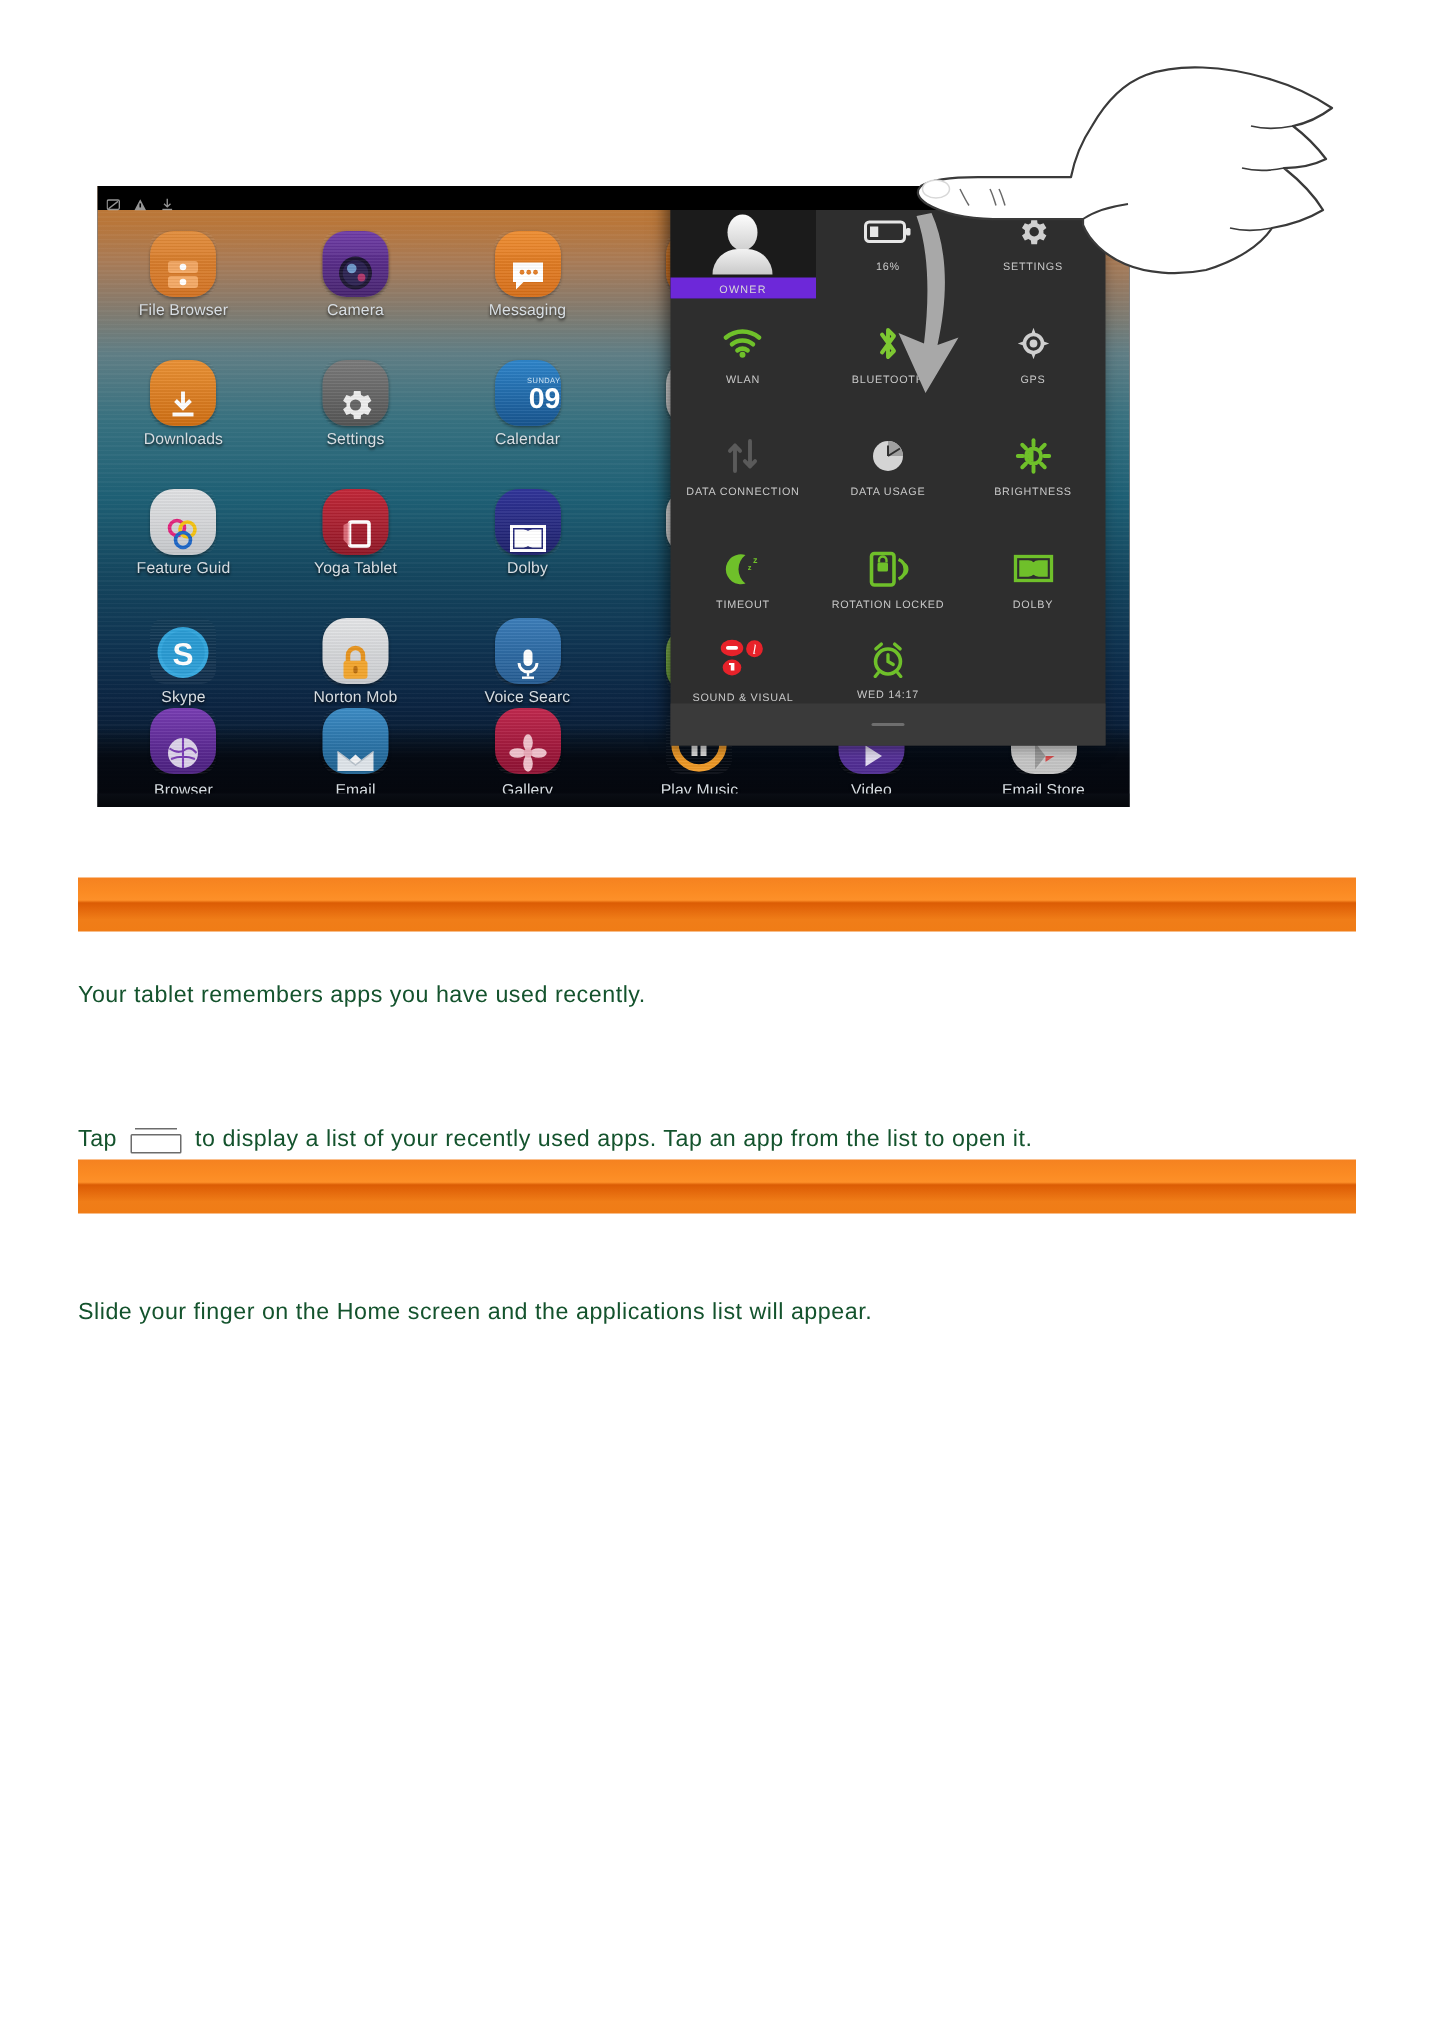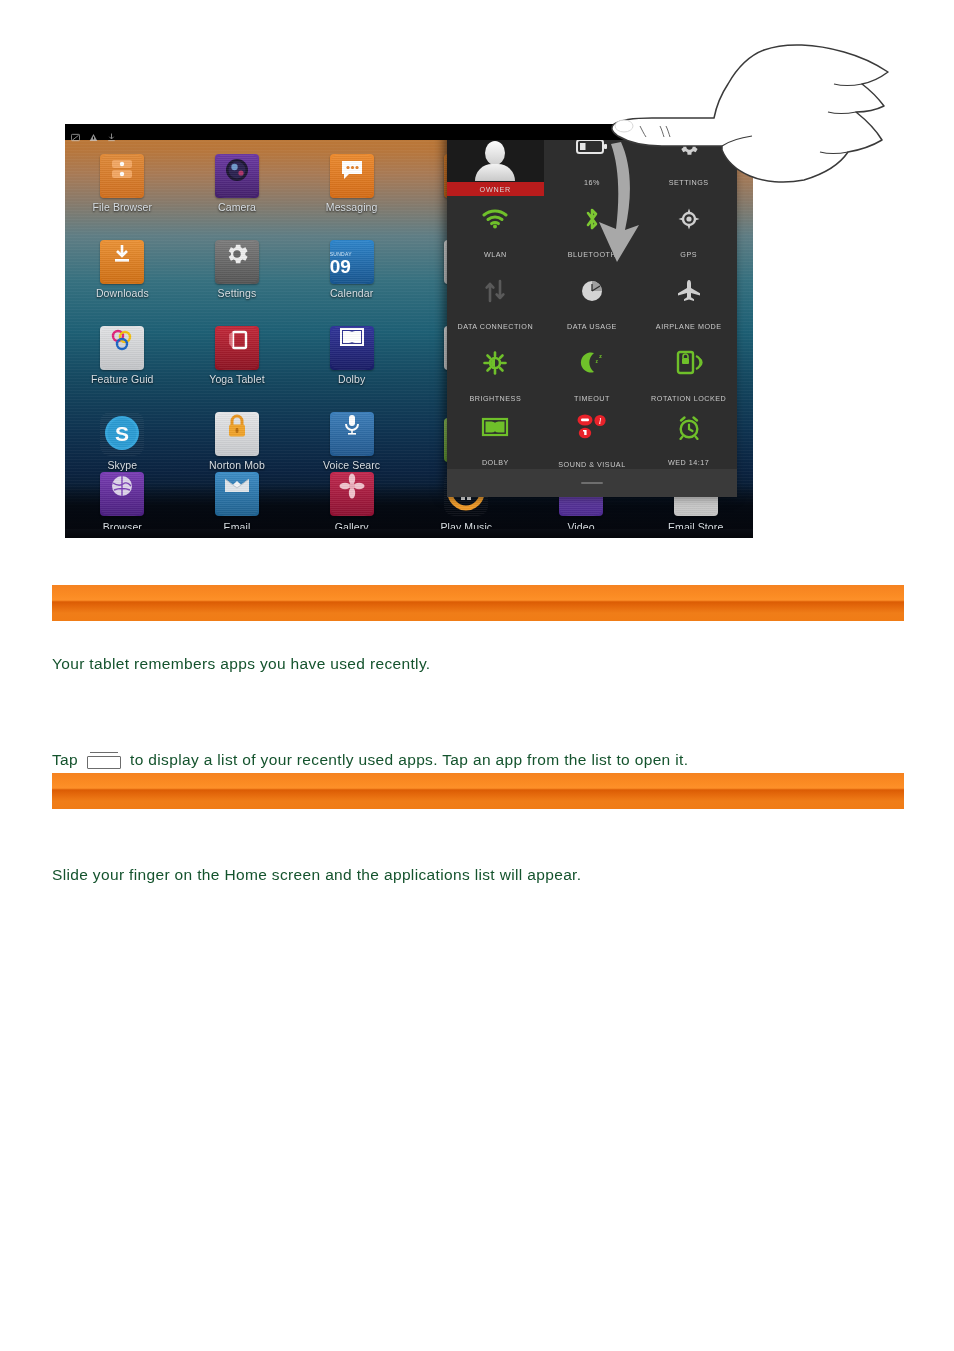--- a/index.html
+++ b/index.html
@@ -40,22 +40,22 @@
   }
   .sb-ico { width:9px; height:9px; opacity:.72; position:relative; }
 
   
   .grid {
     position:absolute; left:0; top:16px; width:688px; height:344px; z-index:2;
     display:grid; grid-template-columns: repeat(6, 1fr); grid-template-rows: repeat(4, 1fr);
   }
   .app { display:flex; flex-direction:column; align-items:center; justify-content:center; gap:3px; }
   .app .ic {
-    width:44px; height:44px; border-radius:4px; position:relative;
-    display:flex; align-items:flex-start; justify-content:center;
+    width:44px; height:44px; border-radius:16px; position:relative;
+    display:flex; align-items:flex-end; justify-content:center;
     box-shadow: 0 1px 2px rgba(0,0,0,.35);
   }
   .app .ic::after{
     content:""; position:absolute; inset:0; border-radius:10px;
     background: repeating-linear-gradient(0deg, rgba(255,255,255,.06) 0 1px, rgba(0,0,0,.04) 1px 2px);
   }
   .app .lbl {
     color:#d7dde2; font-size:10.5px; text-shadow:0 1px 2px rgba(0,0,0,.8);
     white-space:nowrap; letter-spacing:.1px;
   }
@@ -76,21 +76,21 @@
   
   .qs {
     position:absolute; left:382px; top:0px; width:290px; height:373px;
     background:#2e2e2e; z-index:4;
     box-shadow: -3px 0 10px rgba(0,0,0,.55);
   }
   .qs-grid{
     position:absolute; left:0; top:0; width:290px; height:345px;
     display:grid; grid-template-columns: repeat(3, 1fr); grid-template-rows: repeat(4, 1fr);
   }
-  .qs-cell{ display:flex; flex-direction:column; align-items:center; justify-content:center; gap:18px; position:relative; }
+  .qs-cell{ display:flex; flex-direction:column; align-items:center; justify-content:center; gap:6px; position:relative; }
   .qs-cell .qlbl{ color:#c9c9c9; font-size:7.2px; letter-spacing:.5px; white-space:nowrap; }
   .qs-cell .qico{ height:26px; display:flex; align-items:center; justify-content:center; }
   .qs-foot{
     position:absolute; left:0; bottom:0; width:290px; height:28px; background:#3a3a3a;
     display:flex; align-items:center; justify-content:center;
   }
   .qs-foot i{ display:block; width:22px; height:2px; background:#6e6e6e; border-radius:1px; }
   
   .owner-tile{ background:#1b1b1b; }
   .owner-av{
@@ -100,21 +100,21 @@
     position:absolute; left:50%; top:0; transform:translateX(-50%);
     width:20px; height:24px; border-radius:50%;
     background:linear-gradient(to bottom,#fdfdfd,#cfcfcf);
   }
   .owner-av .body{
     position:absolute; left:50%; bottom:0; transform:translateX(-50%);
     width:40px; height:17px; border-radius:20px 20px 0 0;
     background:linear-gradient(to bottom,#f2f2f2,#c9c9c9);
   }
   .owner-name{
-    position:absolute; left:0; bottom:0; width:100%; background:#b91c1c;
+    position:absolute; left:0; bottom:0; width:100%; background:#6d28d9;
     color:#d8d8d8; font-size:7.2px; letter-spacing:.8px; text-align:center; padding:2.5px 0;
   }
 
   
   .swipe-arrow{
     position:absolute; left:140px; top:14px; z-index:5; pointer-events:none;
   }
 
   
   .hand { position:absolute; left:604px; top:42px; z-index:12; }
@@ -499,28 +499,20 @@
             <svg width="24" height="24" viewBox="0 0 24 24">
                 <circle cx="12" cy="12" r="10" fill="#d4d4d4"></circle>
                 <path d="M12 12 L12 2 A10 10 0 0122 12 Z" fill="#9f9f9f"></path>
                 <path d="M12 12 L20 7" stroke="#2e2e2e" stroke-width="1.3"></path>
                 <path d="M12 12 L12 5" stroke="#2e2e2e" stroke-width="1.3"></path>
               </svg>
           </div>
           <div class="qlbl">DATA USAGE</div>
         </div>
 
-        <div class="qs-cell">
-          <div class="qico">
-            <svg width="26" height="24" viewBox="0 0 26 24">
-                <path d="M13 1 c1.3 0 2 1.6 2 3.5 V9 l9 5.2 v2.4 l-9 -2.6 v4.2 l3 2.1 v1.6 l-5 -1.3 l-5 1.3 v-1.6 l3 -2.1 V14 L2 16.6 v-2.4 L11 9 V4.5 C11 2.6 11.7 1 13 1z" fill="#cfcfcf"></path>
-              </svg>
-          </div>
-          <div class="qlbl">AIRPLANE MODE</div>
-        </div>
 
         <div class="qs-cell">
           <div class="qico">
             <svg width="24" height="24" viewBox="0 0 24 24">
                 <g stroke="#6fc02a" stroke-width="2.6" stroke-linecap="round">
                   <path d="M12 1.5 V5"></path>
                   <path d="M12 19 V22.5"></path>
                   <path d="M1.5 12 H5"></path>
                   <path d="M19 12 H22.5"></path>
                   <path d="M4.5 4.5 L7 7"></path>

